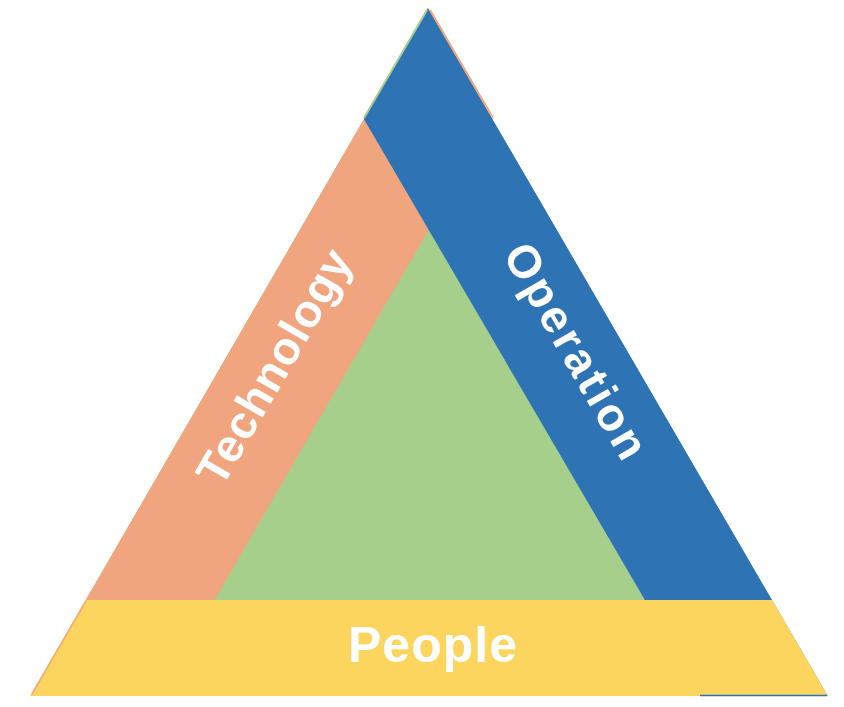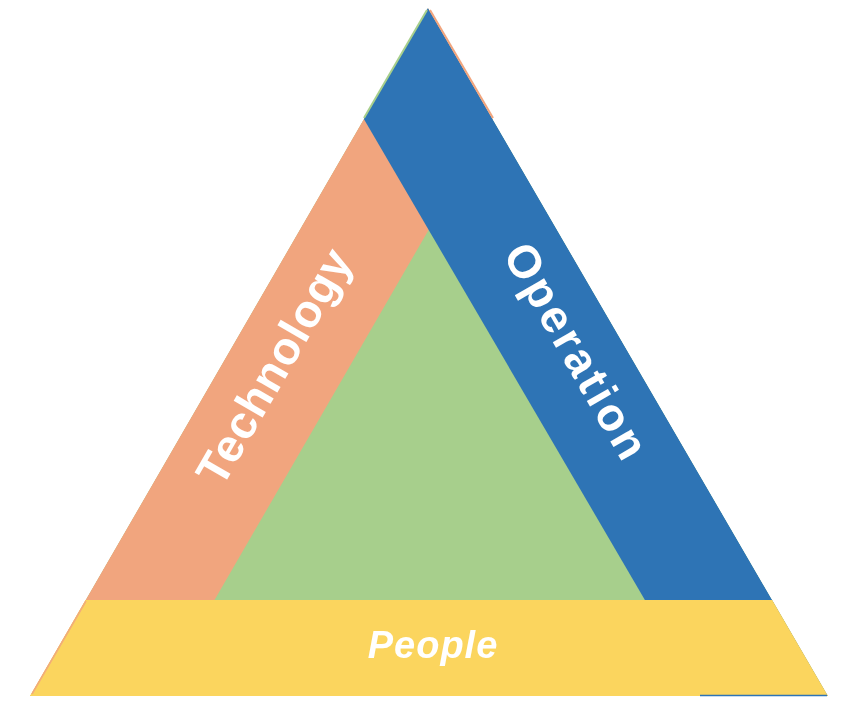--- a/index.html
+++ b/index.html
@@ -49,24 +49,23 @@
     top: 479px;
     font-size: 48px;
     letter-spacing: 1px;
     line-height: 68px;
     text-align: center;
     transform: translate(-50%, -50%);
   }
   .label-people {
     left: 433px;
     top: 645px;
-    font-size: 38px;
+    font-size: 50px;
     letter-spacing: 1px;
     transform: translate(-50%, -50%);
-    font-style: italic;
   }
 </style>
 </head>
 <body>
 
 <div class="stage">
 
   <svg width="844" height="707" viewBox="0 0 844 707">
     <defs>
       <clipPath id="triClip">

